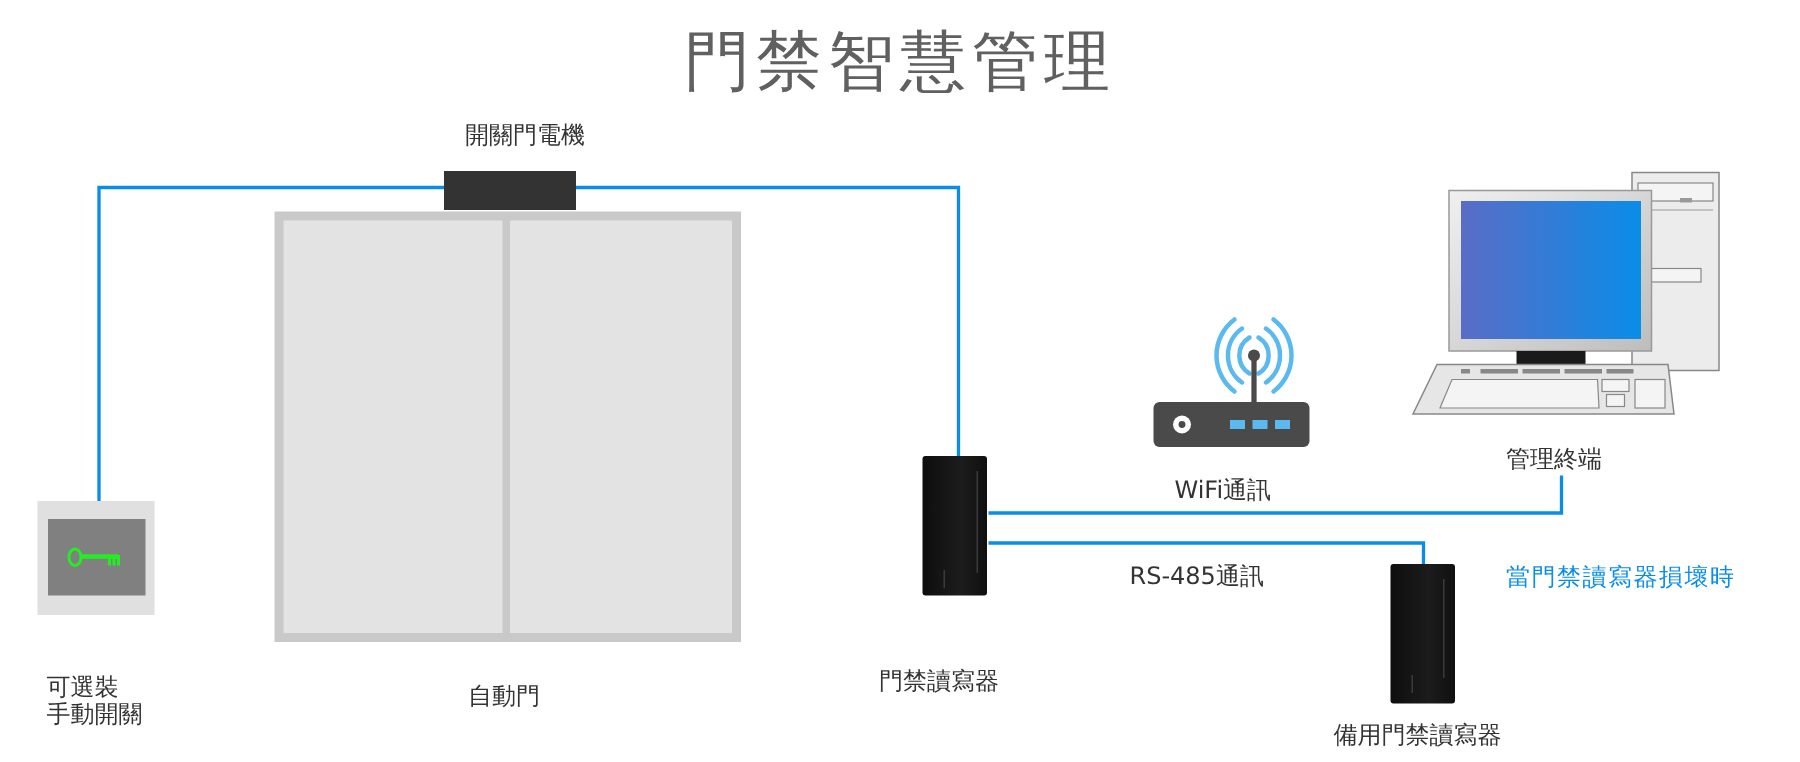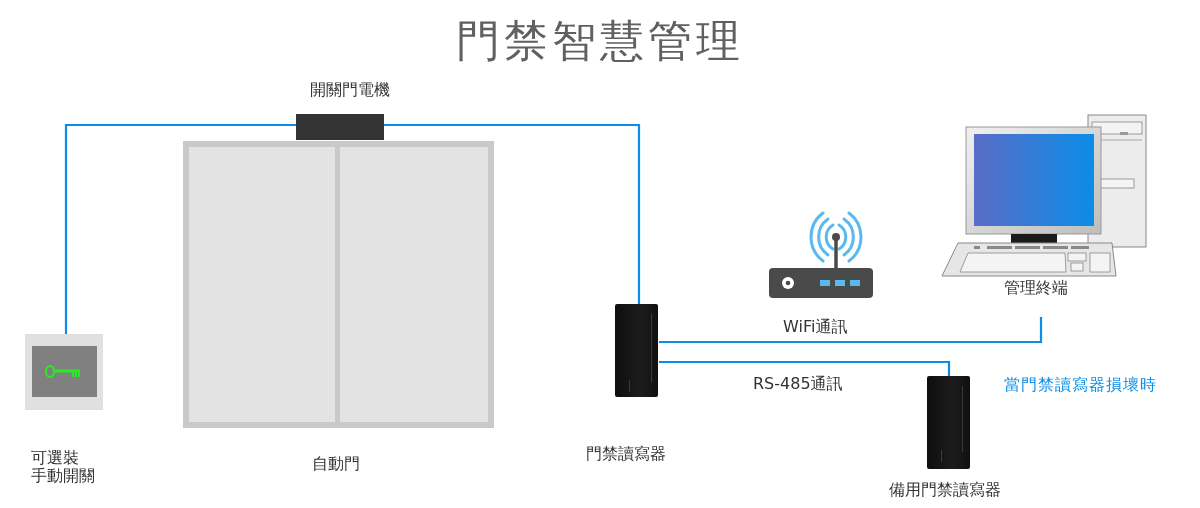--- a/index.html
+++ b/index.html
@@ -120,17 +120,17 @@
   <rect x="34" y="136" width="6" height="3" fill="#888"></rect>
   <rect x="47" y="136" width="25" height="3" fill="#888"></rect>
   <rect x="75" y="136" width="25" height="3" fill="#888"></rect>
   <rect x="103" y="136" width="25" height="3" fill="#888"></rect>
   <rect x="131" y="136" width="18" height="3" fill="#888"></rect>
   <polygon points="28,143 125,143 126,162 20,162" fill="#f4f4f4" stroke="#888" stroke-width="0.8"></polygon>
   <rect x="128" y="143" width="18" height="8" fill="#f4f4f4" stroke="#888" stroke-width="0.8"></rect>
   <rect x="131" y="153" width="12" height="8" fill="#f4f4f4" stroke="#888" stroke-width="0.8"></rect>
   <rect x="150" y="143" width="20" height="19" fill="#f4f4f4" stroke="#888" stroke-width="0.8"></rect>
 </svg>
-<div class="abs label" style="left:1004px; top:278px;">管理終端</div>
+<div class="abs label" style="left:1004px; top:296px;">管理終端</div>
 
 <div class="abs note" style="left:1004px; top:370px;">
   <div>當門禁讀寫器損壞時</div>
 </div>
 
 </body></html>

